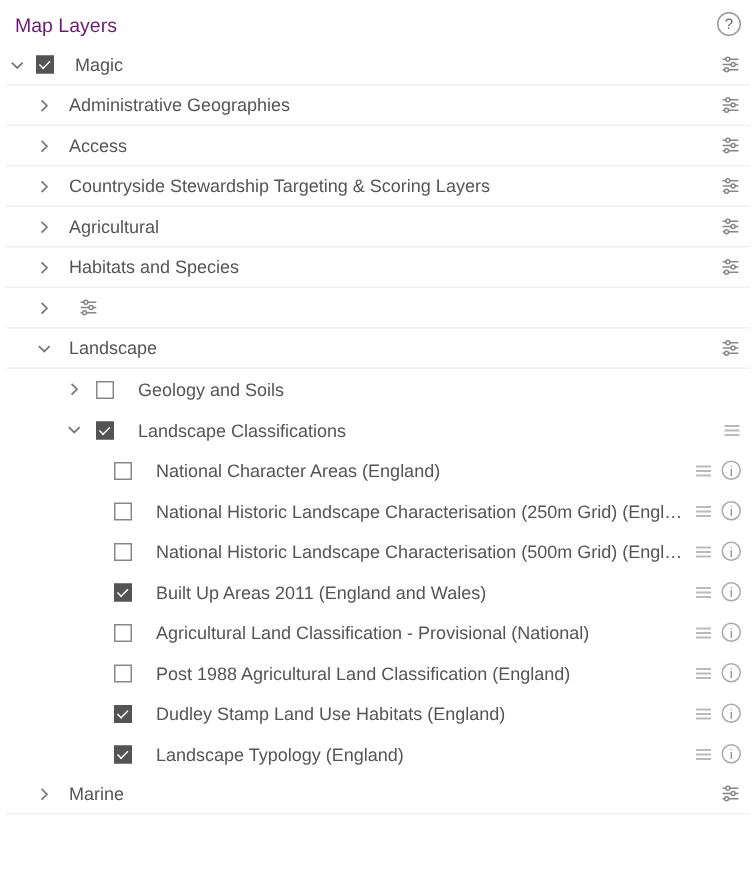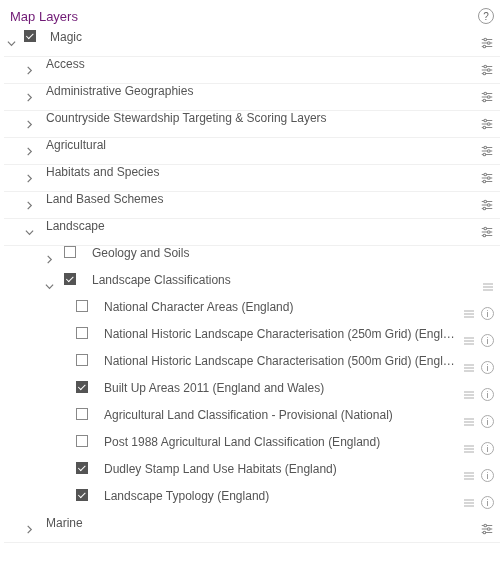--- a/index.html
+++ b/index.html
@@ -52,20 +52,21 @@
     flex: 1;
     font-size: 12px;
     color: #666;
     padding-left: 6px;
     background: transparent;
   }
   .search-input::placeholder { color: #999; }
   .tree { padding: 0 4px 0 4px; }
   .row {
     display: flex;
+    align-items: center;
     height: 27px;
     border-bottom: 1px solid #f0f0f0;
     padding-right: 6px;
   }
   .row.noborder { border-bottom: none; }
   .row.leaf { height: 27px; }
   .indent { display: inline-block; }
   .chevron {
     width: 14px;
     display: flex;
@@ -157,20 +158,42 @@
         </div>
 </div>
       <div class="row">
     <span class="indent" style="width:18px"></span>
     <span class="chevron">
     <svg width="9" height="9" viewBox="0 0 10 10">
       <path d="M3 1 L7 5 L3 9" stroke="#777" stroke-width="1.3" fill="none"></path>
     </svg>
         </span>
     <span class="indent" style="width:10px"></span>
+    <span class="label">Administrative Geographies</span>
+    <div class="actions">
+          <span class="sliders-icon">
+    <svg width="14" height="14" viewBox="0 0 16 16" stroke="#888" stroke-width="1.2">
+      <line x1="2" y1="4" x2="14" y2="4"></line>
+              <circle cx="6" cy="4" r="1.5" fill="#fff"></circle>
+      <line x1="2" y1="8" x2="14" y2="8"></line>
+              <circle cx="10" cy="8" r="1.5" fill="#fff"></circle>
+      <line x1="2" y1="12" x2="14" y2="12"></line>
+              <circle cx="5" cy="12" r="1.5" fill="#fff"></circle>
+    </svg>
+          </span>
+        </div>
+  </div>
+      <div class="row">
+    <span class="indent" style="width:18px"></span>
+    <span class="chevron">
+    <svg width="9" height="9" viewBox="0 0 10 10">
+      <path d="M3 1 L7 5 L3 9" stroke="#777" stroke-width="1.3" fill="none"></path>
+    </svg>
+        </span>
+    <span class="indent" style="width:10px"></span>
     <span class="label">Access</span>
     <div class="actions">
           <span class="sliders-icon">
     <svg width="14" height="14" viewBox="0 0 16 16" stroke="#888" stroke-width="1.2">
       <line x1="2" y1="4" x2="14" y2="4"></line>
               <circle cx="6" cy="4" r="1.5" fill="#fff"></circle>
       <line x1="2" y1="8" x2="14" y2="8"></line>
               <circle cx="10" cy="8" r="1.5" fill="#fff"></circle>
       <line x1="2" y1="12" x2="14" y2="12"></line>
               <circle cx="5" cy="12" r="1.5" fill="#fff"></circle>
@@ -179,42 +202,20 @@
         </div>
   </div>
       <div class="row">
     <span class="indent" style="width:18px"></span>
     <span class="chevron">
     <svg width="9" height="9" viewBox="0 0 10 10">
       <path d="M3 1 L7 5 L3 9" stroke="#777" stroke-width="1.3" fill="none"></path>
     </svg>
         </span>
     <span class="indent" style="width:10px"></span>
-    <span class="label">Administrative Geographies</span>
-    <div class="actions">
-          <span class="sliders-icon">
-    <svg width="14" height="14" viewBox="0 0 16 16" stroke="#888" stroke-width="1.2">
-      <line x1="2" y1="4" x2="14" y2="4"></line>
-              <circle cx="6" cy="4" r="1.5" fill="#fff"></circle>
-      <line x1="2" y1="8" x2="14" y2="8"></line>
-              <circle cx="10" cy="8" r="1.5" fill="#fff"></circle>
-      <line x1="2" y1="12" x2="14" y2="12"></line>
-              <circle cx="5" cy="12" r="1.5" fill="#fff"></circle>
-    </svg>
-          </span>
-        </div>
-  </div>
-      <div class="row">
-    <span class="indent" style="width:18px"></span>
-    <span class="chevron">
-    <svg width="9" height="9" viewBox="0 0 10 10">
-      <path d="M3 1 L7 5 L3 9" stroke="#777" stroke-width="1.3" fill="none"></path>
-    </svg>
-        </span>
-    <span class="indent" style="width:10px"></span>
     <span class="label">Countryside Stewardship Targeting &amp; Scoring Layers</span>
     <div class="actions">
           <span class="sliders-icon">
     <svg width="14" height="14" viewBox="0 0 16 16" stroke="#888" stroke-width="1.2">
       <line x1="2" y1="4" x2="14" y2="4"></line>
               <circle cx="6" cy="4" r="1.5" fill="#fff"></circle>
       <line x1="2" y1="8" x2="14" y2="8"></line>
               <circle cx="10" cy="8" r="1.5" fill="#fff"></circle>
       <line x1="2" y1="12" x2="14" y2="12"></line>
               <circle cx="5" cy="12" r="1.5" fill="#fff"></circle>
@@ -267,21 +268,20 @@
         </div>
   </div>
       <div class="row">
     <span class="indent" style="width:18px"></span>
     <span class="chevron">
     <svg width="9" height="9" viewBox="0 0 10 10">
       <path d="M3 1 L7 5 L3 9" stroke="#777" stroke-width="1.3" fill="none"></path>
     </svg>
         </span>
     <span class="indent" style="width:10px"></span>
-    <span class="label">Land Based Schemes</span>
     <div class="actions">
           <span class="sliders-icon">
     <svg width="14" height="14" viewBox="0 0 16 16" stroke="#888" stroke-width="1.2">
       <line x1="2" y1="4" x2="14" y2="4"></line>
               <circle cx="6" cy="4" r="1.5" fill="#fff"></circle>
       <line x1="2" y1="8" x2="14" y2="8"></line>
               <circle cx="10" cy="8" r="1.5" fill="#fff"></circle>
       <line x1="2" y1="12" x2="14" y2="12"></line>
               <circle cx="5" cy="12" r="1.5" fill="#fff"></circle>
     </svg>

